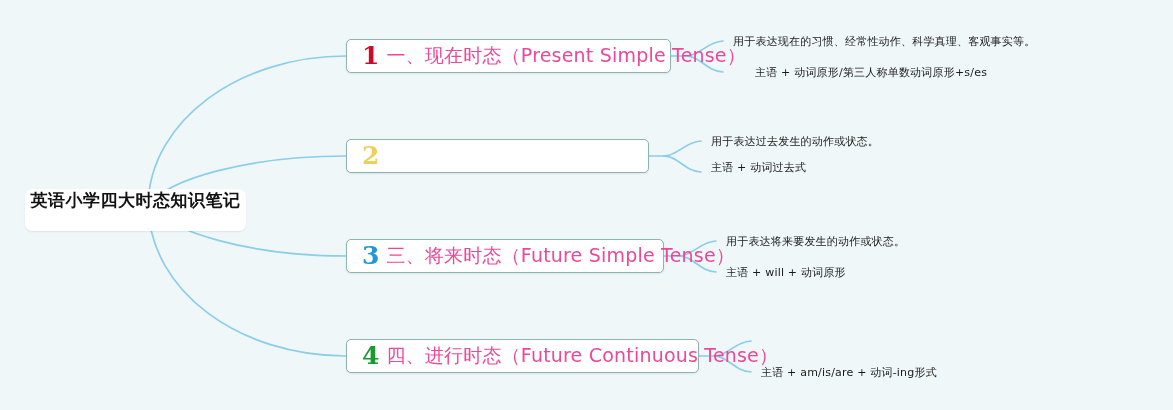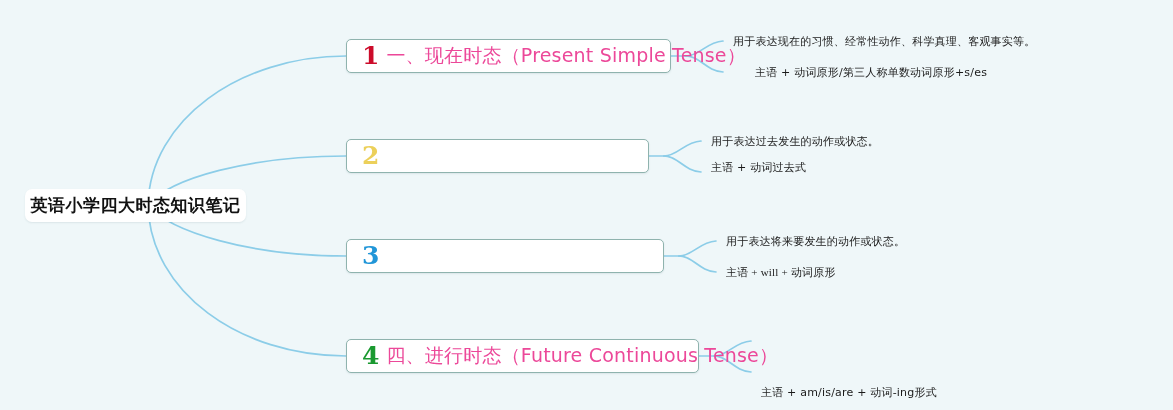--- a/index.html
+++ b/index.html
@@ -27,25 +27,24 @@
     height: 410px;
     pointer-events: none;
   }
 
   
   .root-node {
     position: absolute;
     left: 25px;
     top: 189px;
     width: 221px;
-    height: 33px;
+    height: 42px;
     background: #ffffff;
     border-radius: 7px;
     display: flex;
-    align-items: center;
     justify-content: center;
     box-shadow: 0 1px 2px rgba(40,80,90,0.10);
     z-index: 3;
   }
   .root-label {
     font-family: "DejaVu Sans", "Liberation Sans", sans-serif;
     font-size: 17px;
     font-weight: 700;
     color: #121212;
     letter-spacing: 0.5px;
@@ -141,23 +140,24 @@
   <div class="leaf" style="left:755px; top:65px;">主语 + 动词原形/第三人称单数动词原形+s/es</div>
 
   <div class="branch-node" style="left:346px; top:139px; width:303px;">
     <span class="branch-num" style="color:#ecd05a;">2</span>
   </div>
   <div class="leaf" style="left:711px; top:134px;">用于表达过去发生的动作或状态。</div>
   <div class="leaf" style="left:711px; top:160px;">主语 + 动词过去式</div>
 
   <div class="branch-node" style="left:346px; top:239px; width:318px;">
     <span class="branch-num" style="color:#2196d8;">3</span>
+    <span class="branch-text">三、将来时态（Future Simple Tense）</span>
   </div>
   <div class="leaf" style="left:726px; top:234px;text-align:center;">用于表达将来要发生的动作或状态。</div>
-  <div class="leaf" style="left:726px; top:265px;font-family:Liberation Serif, serif;">主语 + will + 动词原形</div>
+  <div class="leaf" style="left:726px; top:265px;">主语 + will + 动词原形</div>
 
   <div class="branch-node" style="left:346px; top:339px; width:353px;">
     <span class="branch-num" style="color:#1a9930;">4</span>
     <span class="branch-text">四、进行时态（Future Continuous Tense）</span>
   </div>
-  <div class="leaf" style="left:761px; top:385px;">主语 + am/is/are + 动词-ing形式</div>
+  <div class="leaf" style="left:761px; top:365px;">主语 + am/is/are + 动词-ing形式</div>
 
 </div>
 
 </body></html>

